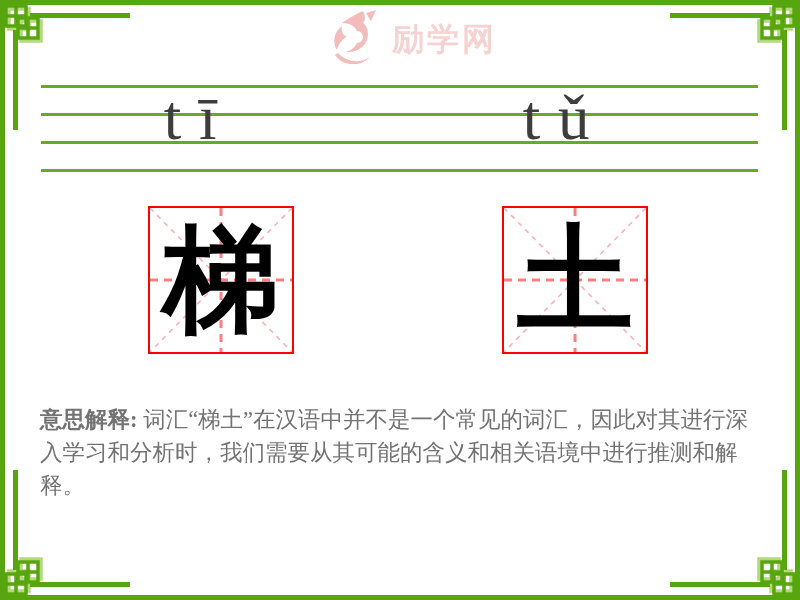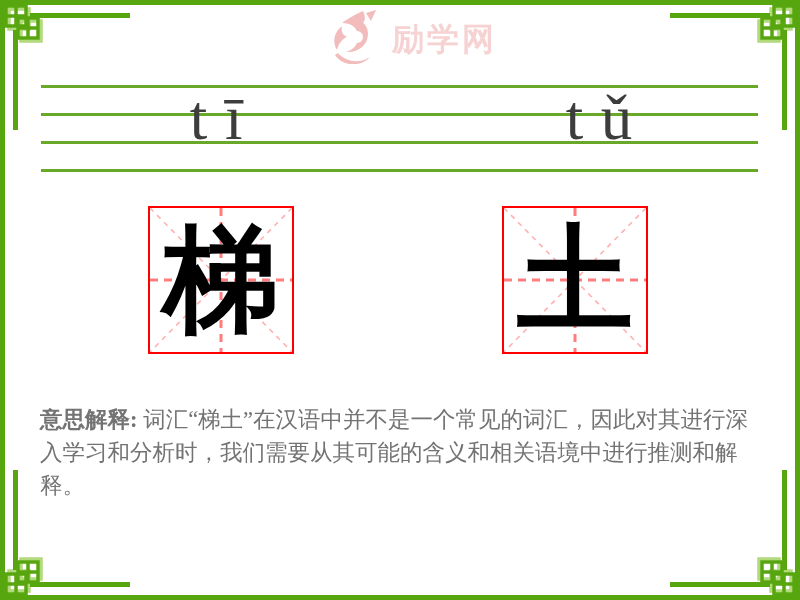--- a/index.html
+++ b/index.html
@@ -34,22 +34,22 @@
   }
 
   
   .pinyin-line{position:absolute;left:41px;width:717px;height:3px;background:#69a829;}
   .pl1{top:85px;}.pl2{top:113px;}.pl3{top:141px;}.pl4{top:169px;}
   .pinyin-word{
     position:absolute;top:86px;width:170px;height:64px;
     font-size:63px;line-height:64px;color:#3d3d3d;
     text-align:center;letter-spacing:0.28em;
   }
-  .pw1{left:140px;}
-  .pw2{left:480px;text-align:right;}
+  .pw1{left:114px;}
+  .pw2{left:480px;}
 
   
   .char-box{
     position:absolute;top:206px;width:146px;height:148px;
     border:2px solid #ff0000;box-sizing:border-box;
   }
   .cb1{left:148px;}
   .cb2{left:502px;}
   .char-guides{position:absolute;inset:0;width:100%;height:100%;}
   .char-glyph{

